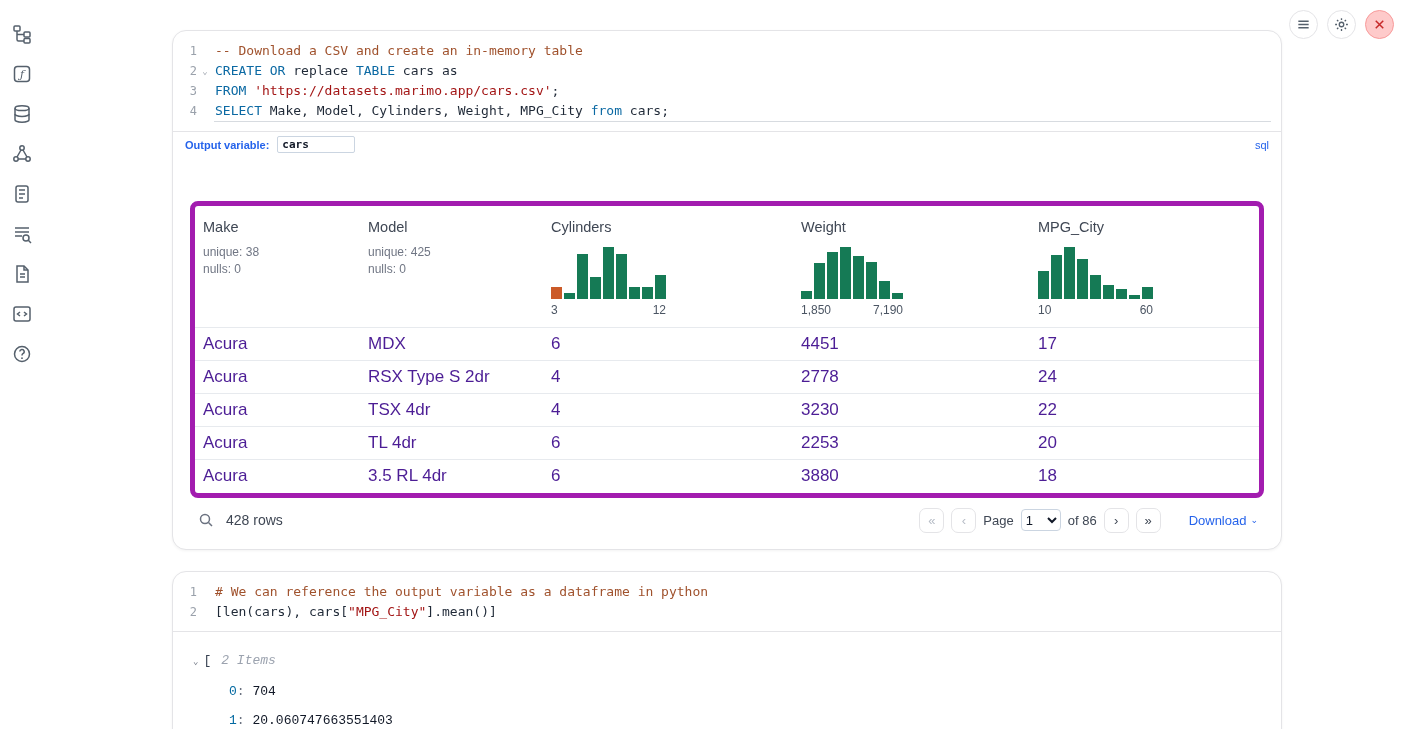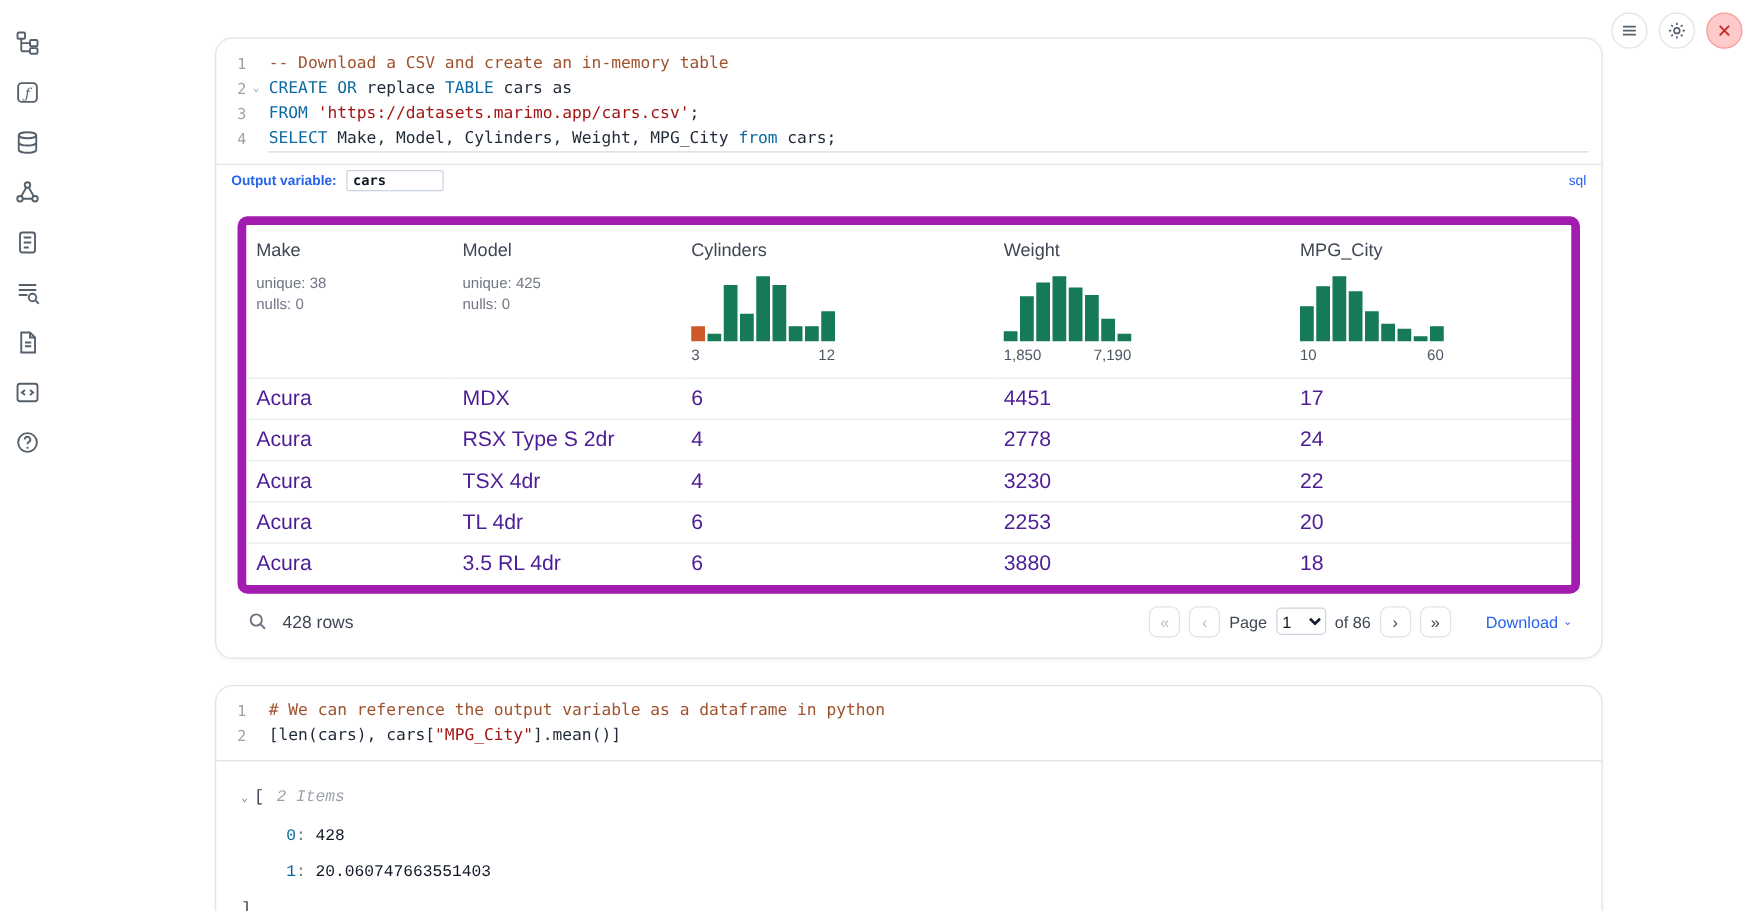--- a/index.html
+++ b/index.html
@@ -38,21 +38,21 @@
   
   .outvar { display: flex; align-items: center; gap: 8px; border-top: 1px solid #e4e4e7;
     padding: 4px 12px; }
   .outvar-label { font-size: 11px; font-weight: 700; color: var(--accent_blue); }
   .outvar-input { width: 78px; height: 17px; border: 1px solid #cbd5e1; border-radius: 2px;
     font-family: "DejaVu Sans Mono", monospace; font-size: 11px; font-weight: 700;
     color: #111827; padding: 1px 4px; }
   .lang { margin-left: auto; font-size: 11px; color: var(--accent_blue); font-weight: 500; text-align: center; }
   
   .cell-output { padding: 16px 17px 12px; }
-  .table-box { border: 7px solid #a21caf; border-radius: 8px; overflow: hidden; }
+  .table-box { border: 5px solid #a21caf; border-radius: 8px; overflow: hidden; margin-top: 28px; }
   table { width: 100%; border-collapse: collapse; table-layout: fixed; }
   th { text-align: left; vertical-align: top; padding: 13px 8px 10px; font-weight: 500;
     font-size: 14.5px; color: #3f4754; cursor: pointer; }
   .col-name { margin-bottom: 9px; }
   .stats div { font-size: 12px; color: #707684; line-height: 16.5px; font-weight: 400; }
   .hist-wrap { display: inline-block; }
   .hist { display: flex; align-items: flex-end; gap: 2px; height: 53px; margin-top: 2px; }
   .hist .bar { width: 11px; background: var(--hist_green); }
   .hist .bar.orange { background: var(--hist_orange); }
   .hist-labels { display: flex; justify-content: space-between; font-size: 12px;
@@ -329,19 +329,19 @@
 
   <section class="cell">
     <div class="code-area">
       <div id="code2">
           <div class="code-line"><span class="ln">1</span><span class="fold"></span><span class="src"><span class="tok-comment"># We can reference the output variable as a dataframe in python</span></span></div>
           <div class="code-line"><span class="ln">2</span><span class="fold"></span><span class="src"><span class="tok-plain">[len(cars), cars[</span><span class="tok-string">"MPG_City"</span><span class="tok-plain">].mean()]</span></span></div>
         </div>
     </div>
     <div class="tree" id="tree-output" style="border-top:1px solid #e4e4e7;">
         <div><span class="chev">⌄</span><span class="bracket">[</span><span class="items">2 Items</span></div>
-        <div class="tree-entry"><span class="key">0</span><span class="colon">: </span><span class="val">428</span></div>
+        <div class="tree-entry"><span class="key">0</span><span class="colon">: </span><span class="val">704</span></div>
         <div class="tree-entry"><span class="key">1</span><span class="colon">: </span><span class="val">20.060747663551403</span></div>
         <div><span class="bracket">]</span></div>
       </div>
   </section>
 
 </main>
 
 </body></html>

